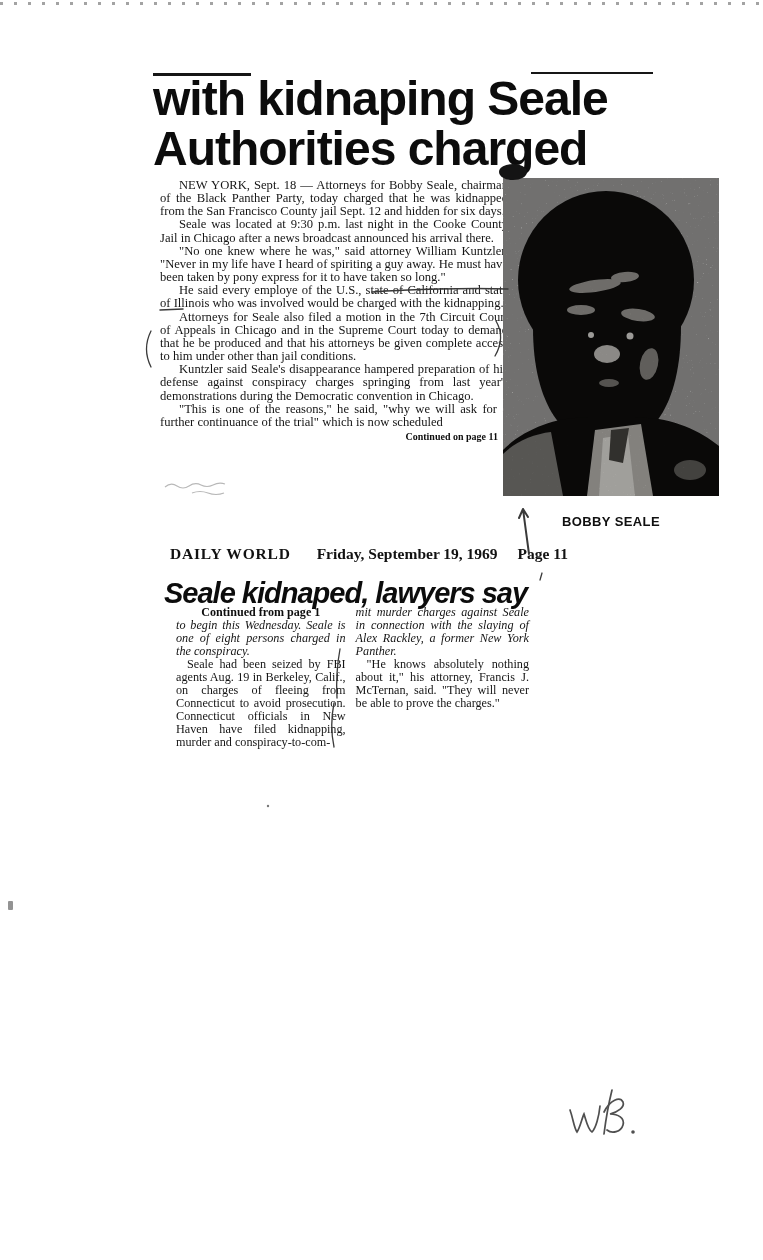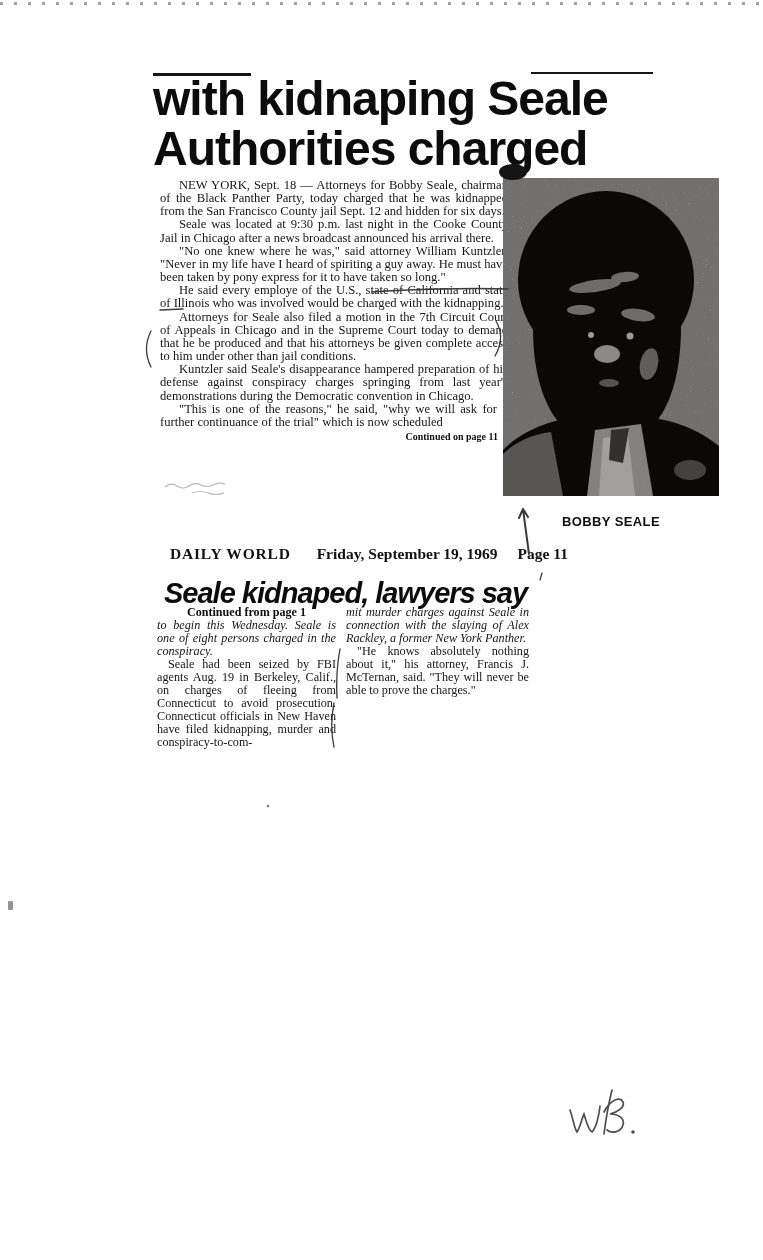--- a/index.html
+++ b/index.html
@@ -46,21 +46,21 @@
   .mh-page{font-weight:bold;}
   .headline2{
     position:absolute;left:156px;top:569px;width:420px;margin:8px;
     font-family:"Liberation Sans", sans-serif;font-weight:800;font-style:italic;
     font-size:29px;line-height:32px;letter-spacing:-1px;color:#0c0c0c;
   }
   .article2{
     position:absolute;left:157px;top:606px;width:372px;display:flex;gap:10px;
     font-size:12.2px;line-height:13.05px;text-align:justify;color:#151515;
   }
-  .col1{width:179px;}
+  .col1{width:179px;margin-left:19px;}
   .col2{width:183px;}
   .article2 p{margin:0;text-indent:11px;}
   .col1 .colflow p:first-of-type{text-indent:0;font-style:italic;}
   .col2 p:first-of-type{text-indent:0;font-style:italic;}
   .cont-from{
     text-align:center;font-weight:bold;font-size:12.1px;color:#0e0e0e;
   }
   .marks{position:absolute;left:0;top:0;pointer-events:none;}
 </style>
 </head>

